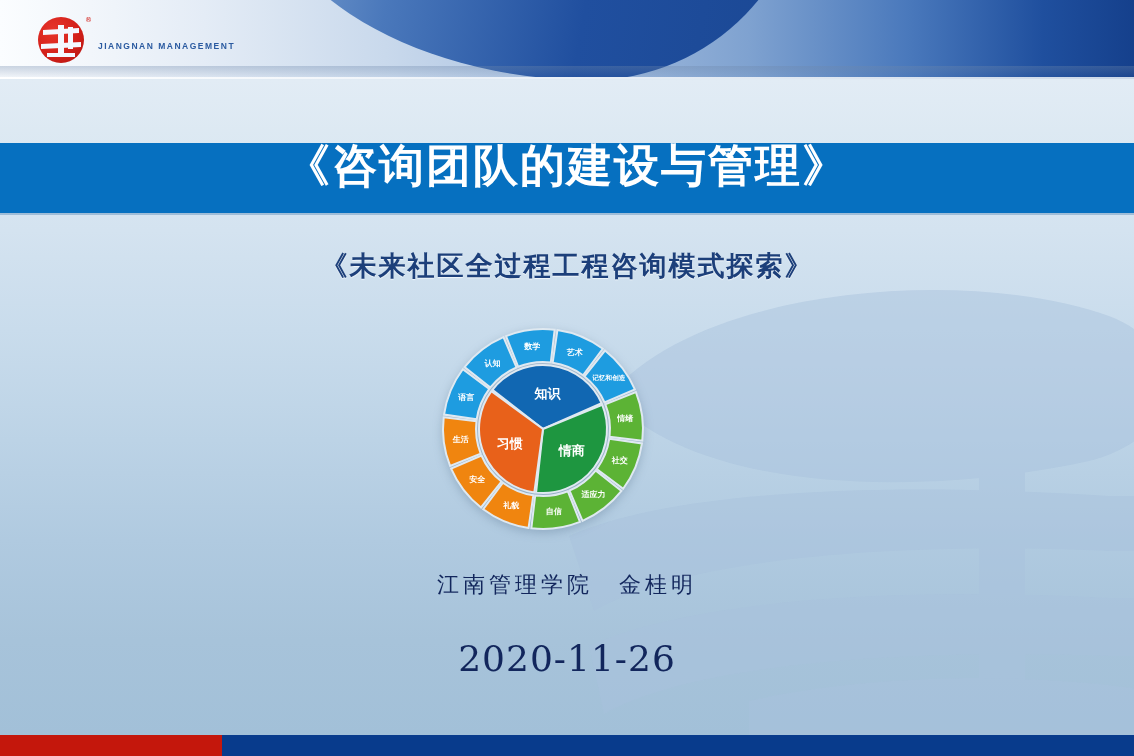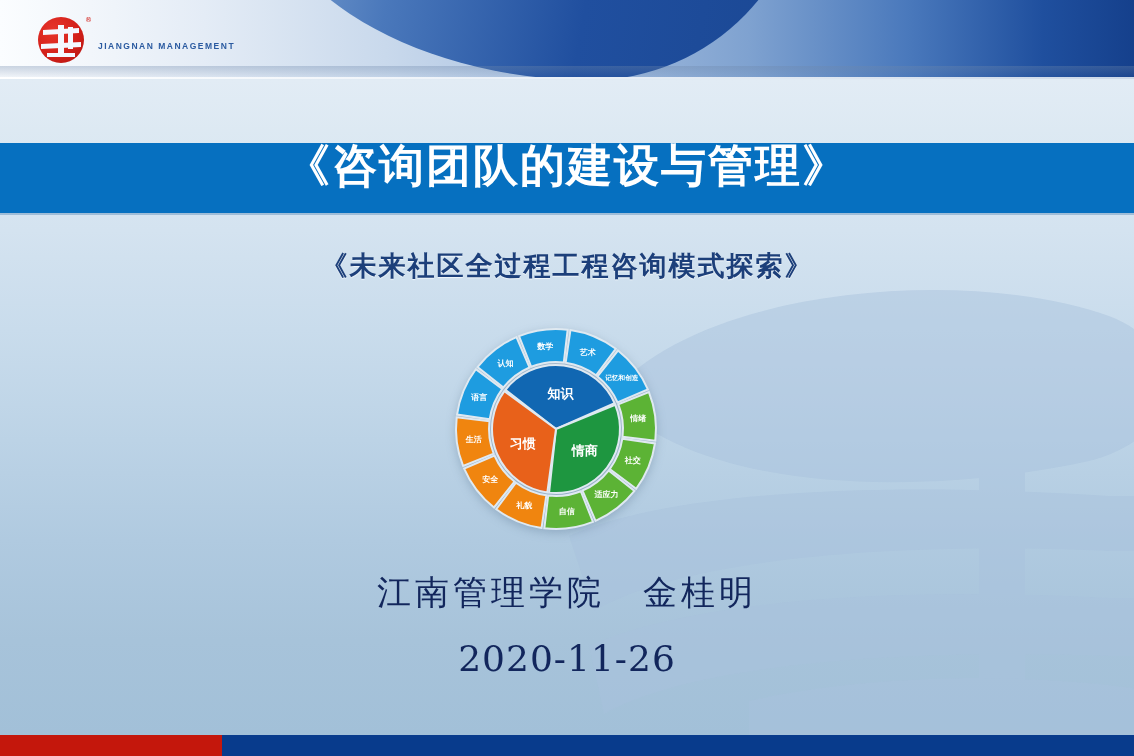--- a/index.html
+++ b/index.html
@@ -93,34 +93,34 @@
 
   
   .subtitle{
     position:absolute;left:0;top:248px;width:1134px;text-align:center;
     color:#1c3f7a;font-size:27px;font-weight:bold;letter-spacing:2px;
     font-family:"DejaVu Serif","Liberation Serif",serif;
     text-shadow:0 1px 1px rgba(255,255,255,.7);
   }
 
   
-  .wheel{position:absolute;left:446px;top:319px;width:220px;height:220px;}
+  .wheel{position:absolute;left:433px;top:319px;width:220px;height:220px;}
   .wheel svg{display:block;filter:drop-shadow(0 3px 5px rgba(60,90,120,.28));}
   .wlabel{
     fill:#ffffff;font-family:"DejaVu Sans","Liberation Sans",sans-serif;
     text-anchor:middle;dominant-baseline:central;font-weight:bold;
   }
   .wlabel.outer{font-size:8px;}
   .wlabel.outer.small{font-size:6.6px;}
   .wlabel.inner{font-size:13px;}
 
   
   .presenter{
     position:absolute;left:0;top:570px;width:1134px;text-align:center;
-    color:#12265c;font-size:34px;letter-spacing:4px;
+    color:#12265c;font-size:22px;letter-spacing:4px;
     font-family:"DejaVu Serif","Liberation Serif",serif;
   }
   .date{
     position:absolute;left:0;top:638px;width:1134px;text-align:center;
     color:#12265c;font-size:36px;letter-spacing:1px;
     font-family:"DejaVu Serif","Liberation Serif",serif;
   }
 
   
   .footer{position:absolute;left:0;bottom:0;width:1134px;height:21px;display:flex;}

